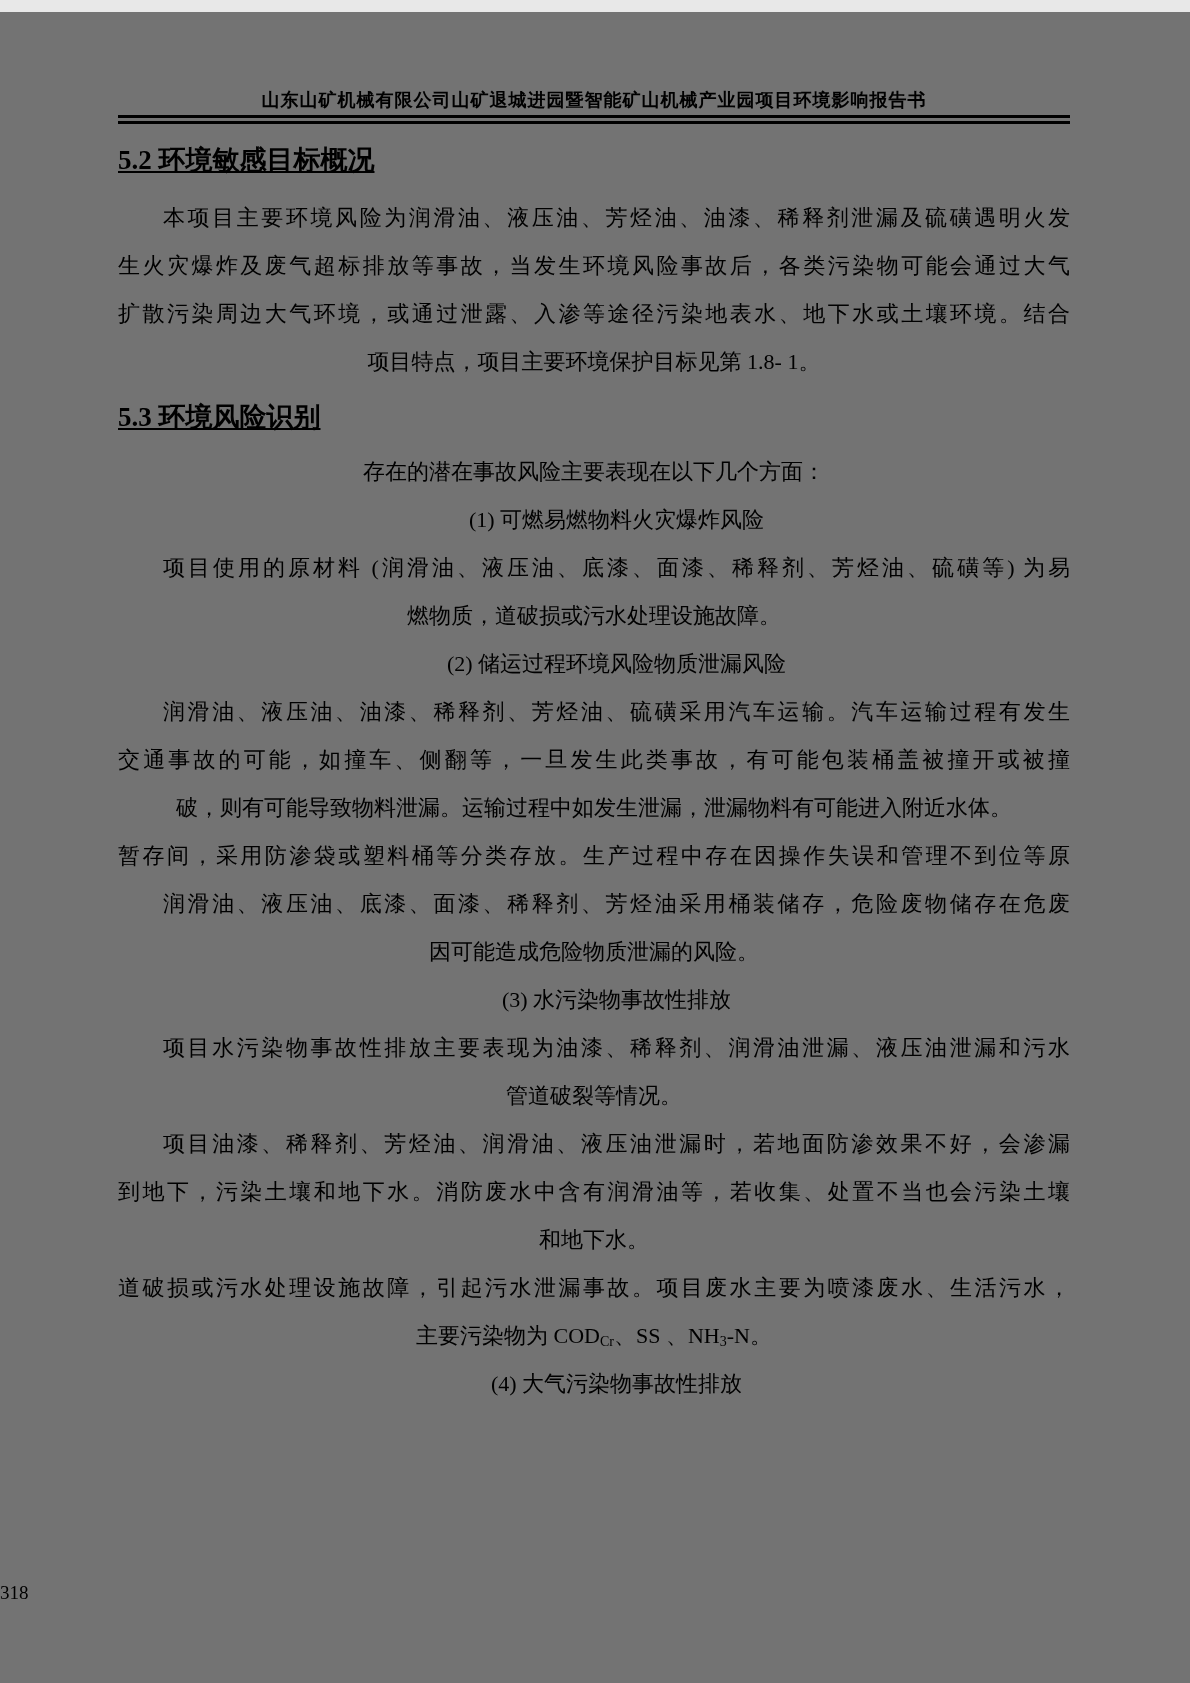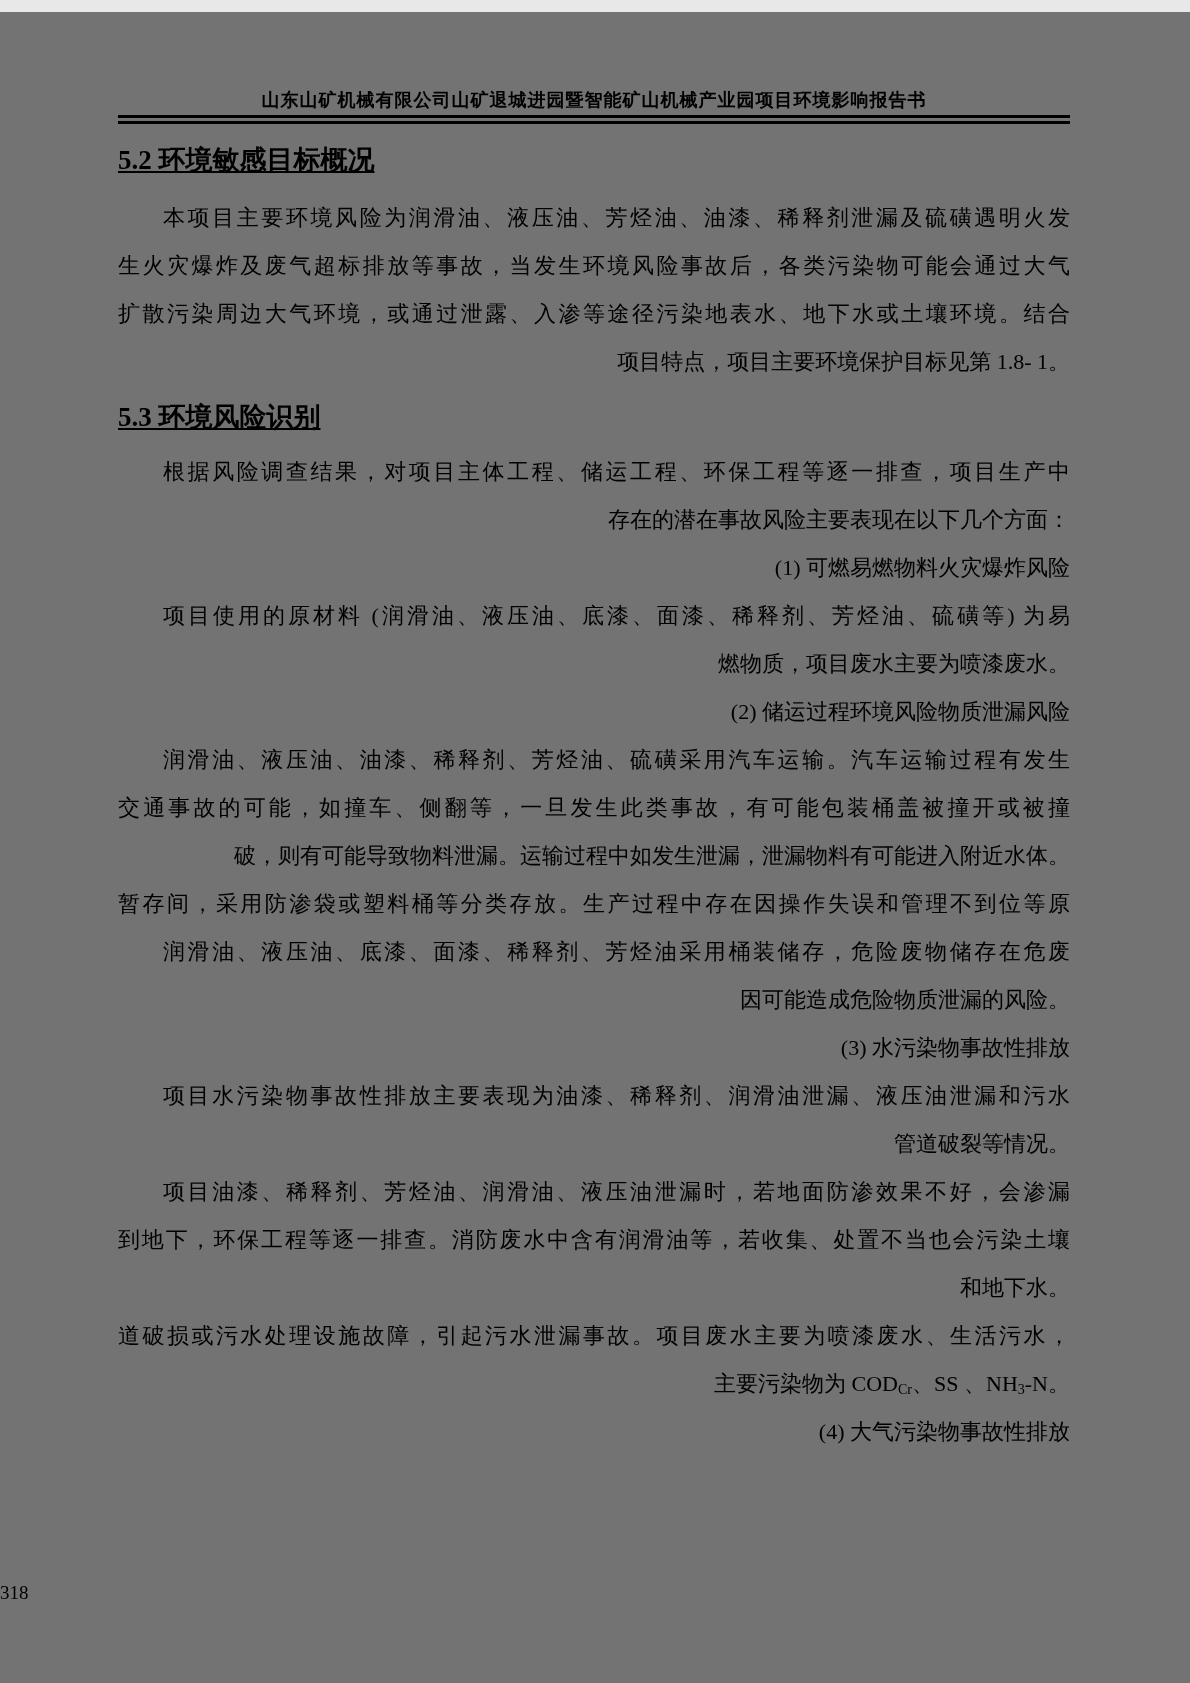--- a/index.html
+++ b/index.html
@@ -7,21 +7,21 @@
     width:1190px;height:1683px;margin:12px auto;background:#737373;
     position:relative;color:#000;overflow:hidden;
     font-family:"Liberation Serif", serif;
   }
   .margins{padding:0 120px 0 118px;}
   .header-title{
     padding-top:76px;text-align:center;
     font-size:18px;line-height:24px;font-weight:600;letter-spacing:1px;
   }
   .rule{margin-top:3px;height:3px;border-top:3px solid #000;border-bottom:3px solid #000;}
-  .line{height:48px;line-height:48px;font-size:22px;text-align:right;}
+  .line{height:48px;line-height:48px;font-size:22px;text-align:center;}
   .fill{text-align:justify;text-align-last:justify;}
   .indent{text-indent:45px;font-family:Liberation Serif, serif;}
   .heading{font-size:27px;font-weight:700;height:40px;line-height:40px;text-align:left;text-decoration:underline;}
   .h52{margin:16px 0 14px 0;}
   .h53{margin:11px 0 11px 0;}
   .subscript{font-size:14px;vertical-align:-3px;letter-spacing:0;}
   .page-number{position:absolute;left:0;top:1568px;width:100%;text-align:left;font-size:19px;line-height:26px;}
 </style>
 </head>
 <body>
@@ -30,37 +30,36 @@
   <div class="margins">
     <div class="header-title">山东山矿机械有限公司山矿退城进园暨智能矿山机械产业园项目环境影响报告书</div>
     <div class="rule"></div>
     <div id="doc">
         <div class="heading h52">5.2 环境敏感目标概况</div>
         <div class="line fill indent">本项目主要环境风险为润滑油、液压油、芳烃油、油漆、稀释剂泄漏及硫磺遇明火发</div>
         <div class="line fill">生火灾爆炸及废气超标排放等事故，当发生环境风险事故后，各类污染物可能会通过大气</div>
         <div class="line fill">扩散污染周边大气环境，或通过泄露、入渗等途径污染地表水、地下水或土壤环境。结合</div>
         <div class="line">项目特点，项目主要环境保护目标见第 1.8- 1。</div>
         <div class="heading h53">5.3 环境风险识别</div>
-        <div class="line fill indent">根据风险调查结果，对项目主体工程、储运工程、环保工程等逐一排查，项目生产中</div>
         <div class="line">存在的潜在事故风险主要表现在以下几个方面：</div>
         <div class="line indent">(1) 可燃易燃物料火灾爆炸风险</div>
         <div class="line fill indent">项目使用的原材料 (润滑油、液压油、底漆、面漆、稀释剂、芳烃油、硫磺等) 为易</div>
-        <div class="line">燃物质，项目废水主要为喷漆废水。</div>
+        <div class="line">燃物质，道破损或污水处理设施故障。</div>
         <div class="line indent">(2) 储运过程环境风险物质泄漏风险</div>
         <div class="line fill indent">润滑油、液压油、油漆、稀释剂、芳烃油、硫磺采用汽车运输。汽车运输过程有发生</div>
         <div class="line fill">交通事故的可能，如撞车、侧翻等，一旦发生此类事故，有可能包装桶盖被撞开或被撞</div>
         <div class="line">破，则有可能导致物料泄漏。运输过程中如发生泄漏，泄漏物料有可能进入附近水体。</div>
         <div class="line fill">暂存间，采用防渗袋或塑料桶等分类存放。生产过程中存在因操作失误和管理不到位等原</div>
         <div class="line fill indent">润滑油、液压油、底漆、面漆、稀释剂、芳烃油采用桶装储存，危险废物储存在危废</div>
         <div class="line">因可能造成危险物质泄漏的风险。</div>
         <div class="line indent">(3) 水污染物事故性排放</div>
         <div class="line fill indent">项目水污染物事故性排放主要表现为油漆、稀释剂、润滑油泄漏、液压油泄漏和污水</div>
         <div class="line">管道破裂等情况。</div>
         <div class="line fill indent">项目油漆、稀释剂、芳烃油、润滑油、液压油泄漏时，若地面防渗效果不好，会渗漏</div>
-        <div class="line fill">到地下，环保工程等逐一排查。消防废水中含有润滑油等，若收集、处置不当也会污染土壤</div>
+        <div class="line fill">到地下，污染土壤和地下水。消防废水中含有润滑油等，若收集、处置不当也会污染土壤</div>
         <div class="line">和地下水。</div>
         <div class="line fill">道破损或污水处理设施故障，引起污水泄漏事故。项目废水主要为喷漆废水、生活污水，</div>
         <div class="line"><span>主要污染物为 </span><span>COD</span><span class="subscript">Cr</span><span>、</span><span>SS </span><span>、</span><span>NH</span><span class="subscript">3</span><span>-N</span><span>。</span></div>
         <div class="line indent">(4) 大气污染物事故性排放</div>
       </div>
   </div>
   <div class="page-number">318</div>
 </div>
 
 </body></html>

